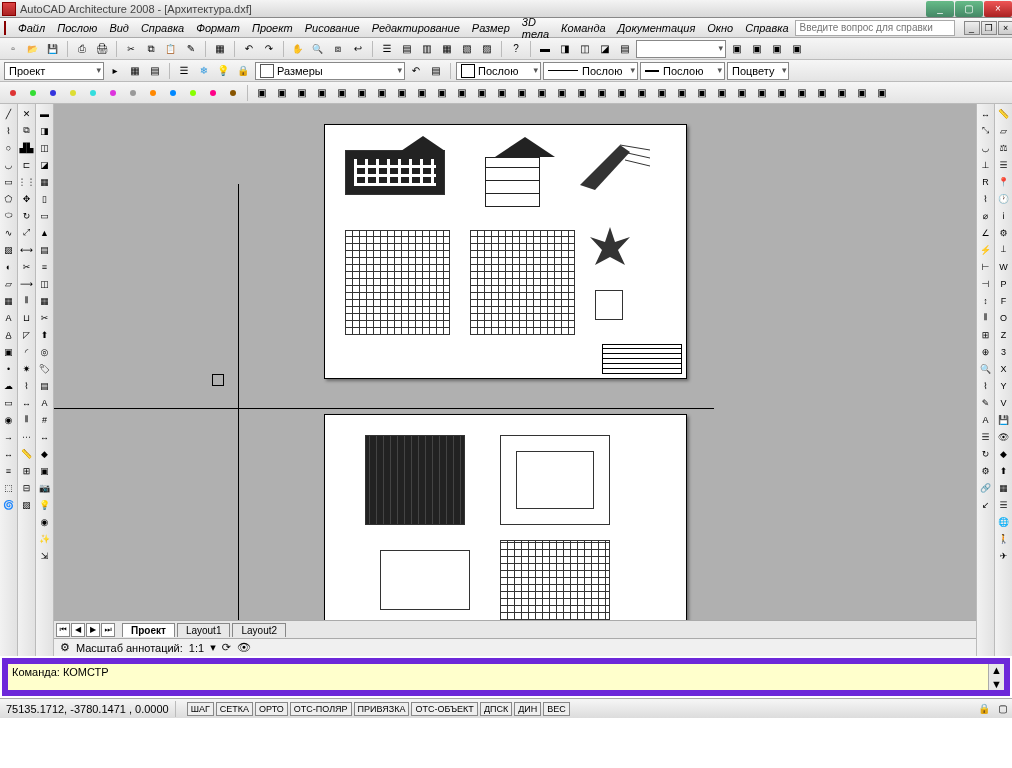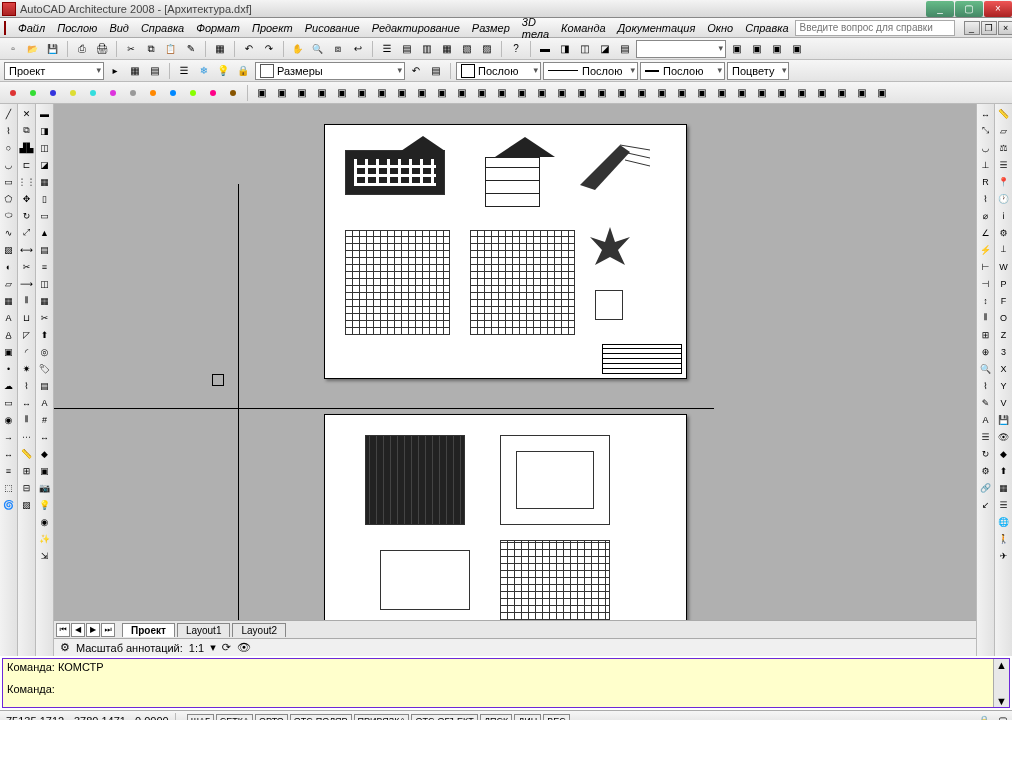--- a/index.html
+++ b/index.html
@@ -62,21 +62,21 @@
 
 .tabs { height: 18px; background: #e8e8e8; display: flex; align-items: center; border-top: 1px solid #aaa; padding-left: 2px; }
 .tabs .nav { width: 14px; height: 14px; border: 1px solid #888; background:#fff; font-size:8px; text-align:center; line-height:12px; margin-right:1px; }
 .tabs .tab { padding: 1px 8px; border: 1px solid #888; border-bottom: none; background: #e8e8e8; margin-right: 2px; font-size: 10px; }
 .tabs .tab.active { background: #fff; font-weight: bold; }
 
 
 .annobar { height: 18px; background: #f0f0f0; border-top: 1px solid #aaa; display: flex; align-items: center; padding: 0 6px; gap: 6px; font-size: 10px; }
 
 
-.cmdwin { height: 50px; background: #fff; border: 1px solid #6d28d9; margin: 2px; display: flex; justify-content: space-between; }
+.cmdwin { height: 38px; background: #fff; border: 6px solid #6d28d9; margin: 2px; display: flex; justify-content: space-between; }
 .cmdtext { flex: 1; background: #ffffcc; padding: 2px 4px; font-family: "Courier New", monospace; font-size: 11px; overflow: hidden; }
 .cmdscroll { width: 16px; background: #e8e8e8; border-left: 1px solid #aaa; display:flex; flex-direction:column; justify-content:space-between; align-items:center; font-size:8px; }
 
 
 .statusbar { height: 20px; background: linear-gradient(#f6f6f6,#dcdcdc); border-top: 1px solid #aaa; display: flex; align-items: center; font-size: 10px; }
 .statusbar .cell { padding: 2px 6px; border-right: 1px solid #bbb; }
 .statusbar .btn { padding: 1px 3px; border: 1px solid #888; background: #eee; margin: 0 1px; font-size: 9px; }
 .statusbar .spacer { flex:1; }
 
 

